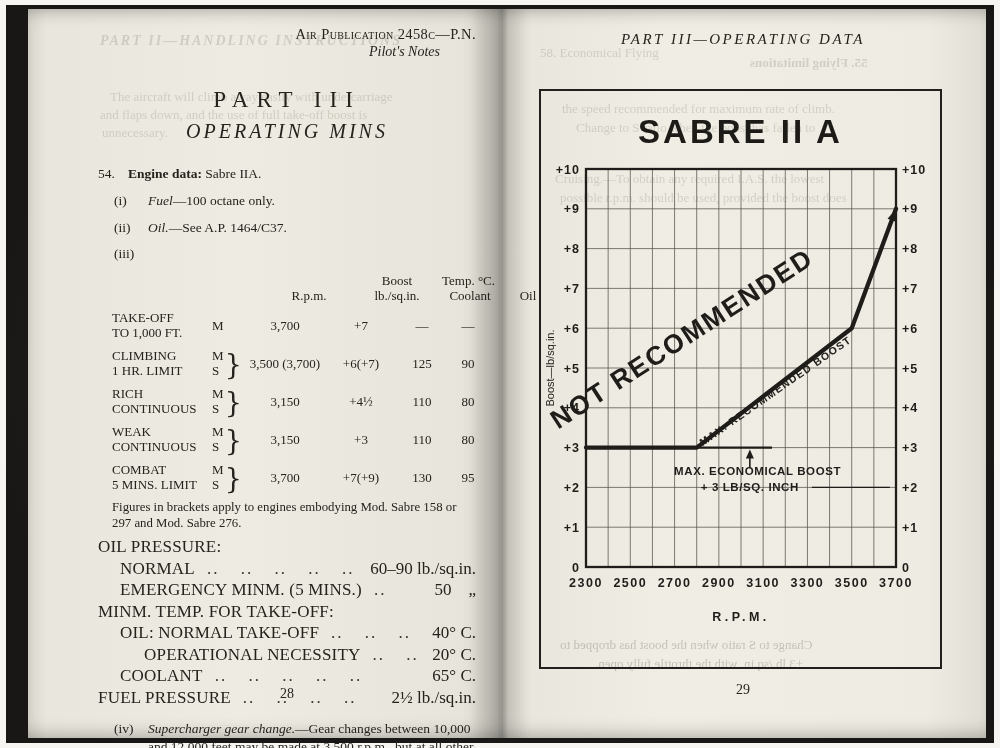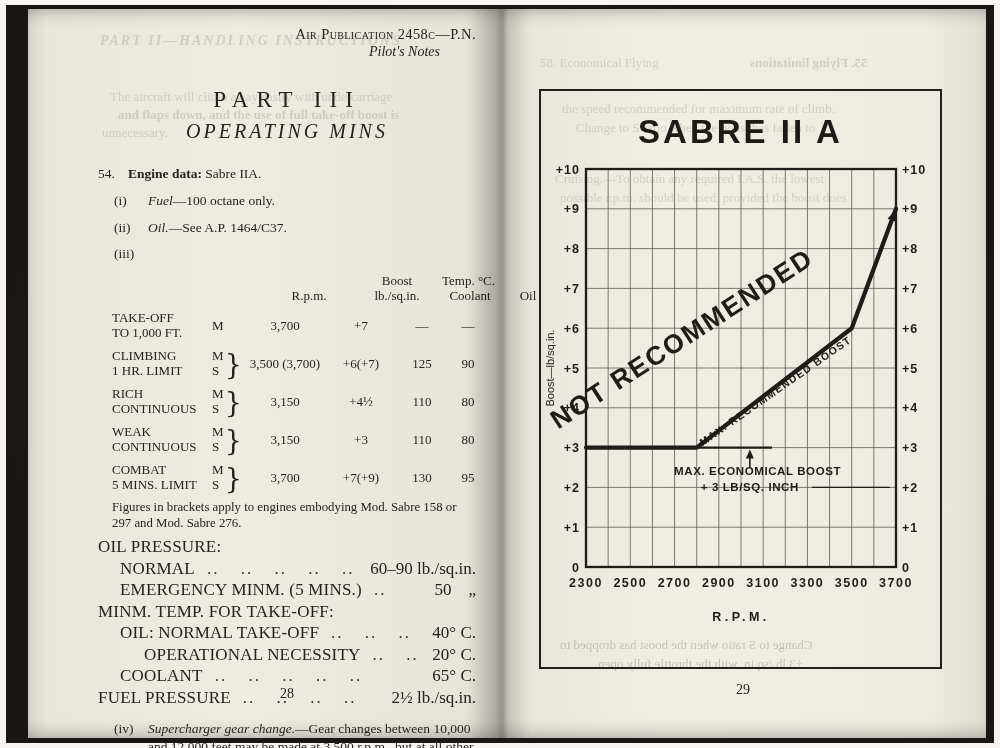--- a/index.html
+++ b/index.html
@@ -78,21 +78,21 @@
 </head>
 <body>
 
 <div class="photo">
   <div class="backdrop"></div>
 
   <div class="page page-left">
 
     <div class="ghost" style="left:72px;top:24px;font-style:italic;font-weight:bold;letter-spacing:2px;font-size:14px;">PART II—HANDLING INSTRUCTIONS</div>
     <div class="ghost" style="left:82px;top:80px;">The aircraft will climb away easily with undercarriage</div>
-    <div class="ghost" style="left:90px;top:98px;font-weight:bold;">and flaps down, and the use of full take-off boost is</div>
+    <div class="ghost" style="left:72px;top:98px;">and flaps down, and the use of full take-off boost is</div>
     <div class="ghost" style="left:74px;top:116px;">unnecessary.</div>
 
     <div class="col">
 
       <div class="pub">
         <div class="pub-main">Air Publication 2458c—P.N.</div>
         <div class="pub-sub">Pilot's Notes</div>
       </div>
 
       <div class="h-part">PART III</div>
@@ -274,29 +274,30 @@
         <div class="item-num">(iv)</div>
         <div class="item-text"><span class="em">Supercharger gear change.</span><span>—Gear changes between 10,000 and 12,000 feet may be made at 3,500 r.p.m., but at all other altitudes and for ground checks r.p.m. must not exceed 3,150. Gear changes may, however, be made at 3,700 r.p.m. when in contact with the enemy, on engines with increased climb rating.</span></div>
       </div>
     </div>
 
     <div class="pgnum pgnum-l">28</div>
   </div>
 
   <div class="page page-right">
 
-    <div class="ghost" style="left:40px;top:46px;">58. Economical Flying</div>
+    <div class="ghost" style="left:40px;top:36px;">58. Economical Flying</div>
     <div class="ghost mir" style="left:250px;top:46px;font-weight:bold;">55. Flying limitations</div>
     <div class="ghost" style="left:62px;top:92px;">the speed recommended for maximum rate of climb.</div>
     <div class="ghost" style="left:76px;top:111px;">Change to S ratio when the boost has fallen to</div>
     <div class="ghost" style="left:55px;top:162px;">Cruising.—To obtain any required I.A.S. the lowest</div>
     <div class="ghost" style="left:60px;top:181px;">possible r.p.m. should be used, provided the boost does</div>
     <div class="ghost mir strong" style="left:60px;top:628px;">Change to S ratio when the boost has dropped to</div>
     <div class="ghost mir strong" style="left:95px;top:647px;">+3 lb./sq.in. with the throttle fully open.</div>
 
+    <div class="rp-header">PART III—OPERATING DATA</div>
 
     <div class="chart-frame">
       <div class="chart-title">SABRE II A</div>
       <svg id="chart-svg" width="396" height="472">
           <g>
             <line x1="43" y1="12" x2="43" y2="410" stroke="#56524b" stroke-width="0.75"></line>
             <line x1="65.14285714285714" y1="12" x2="65.14285714285714" y2="410" stroke="#56524b" stroke-width="0.75"></line>
             <line x1="87.28571428571428" y1="12" x2="87.28571428571428" y2="410" stroke="#56524b" stroke-width="0.75"></line>
             <line x1="109.42857142857143" y1="12" x2="109.42857142857143" y2="410" stroke="#56524b" stroke-width="0.75"></line>
             <line x1="131.57142857142856" y1="12" x2="131.57142857142856" y2="410" stroke="#56524b" stroke-width="0.75"></line>

